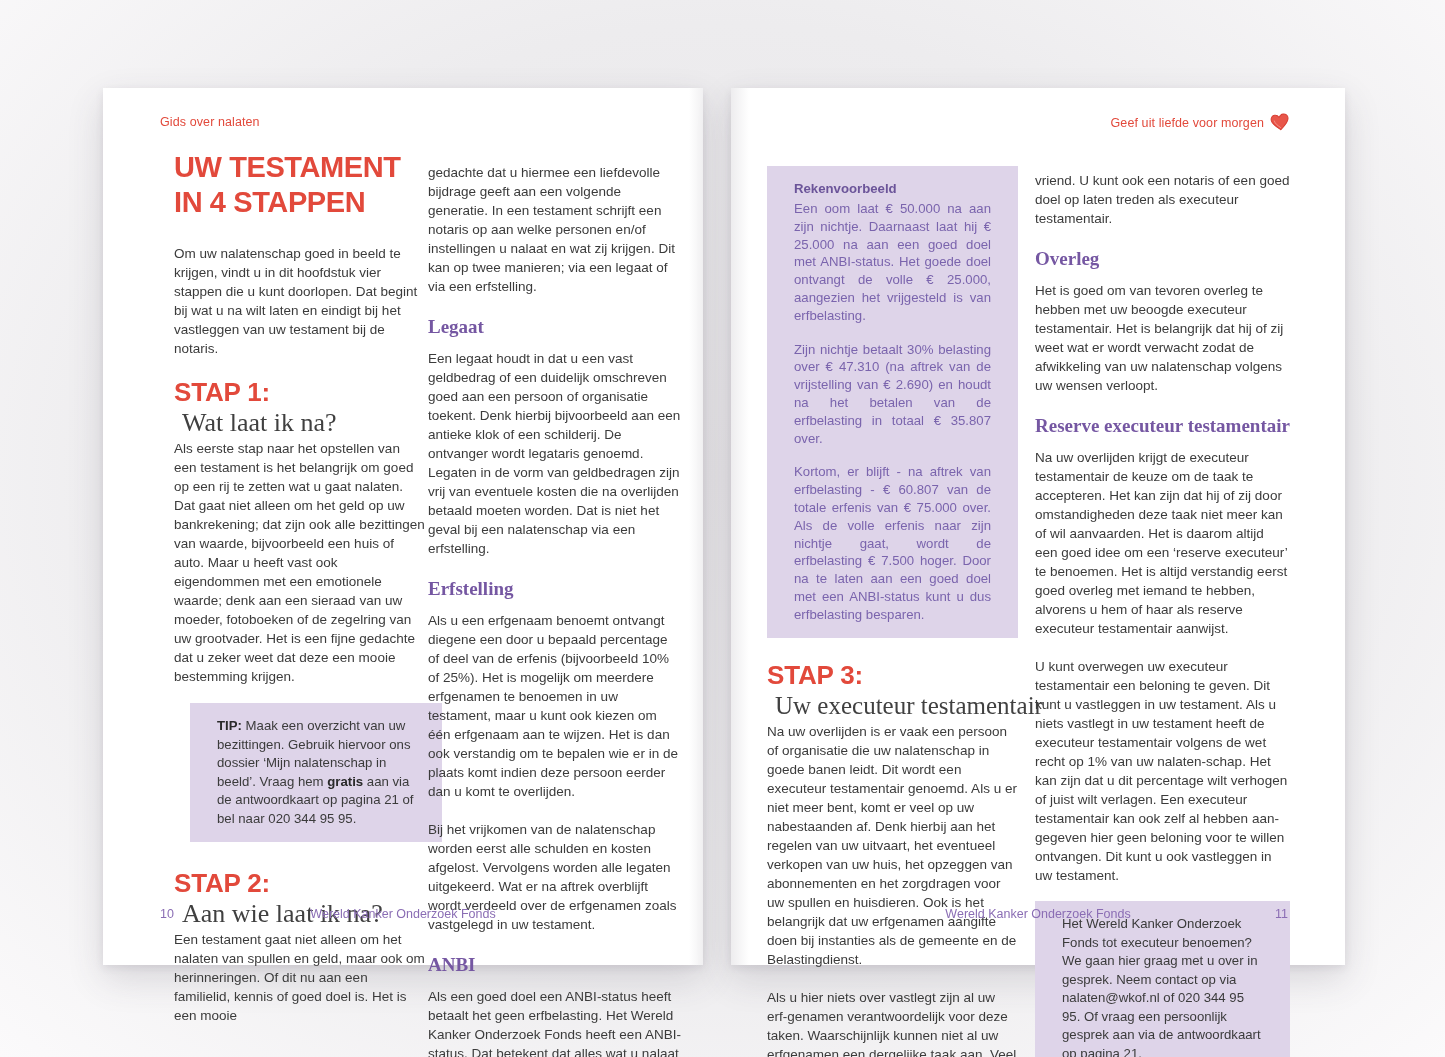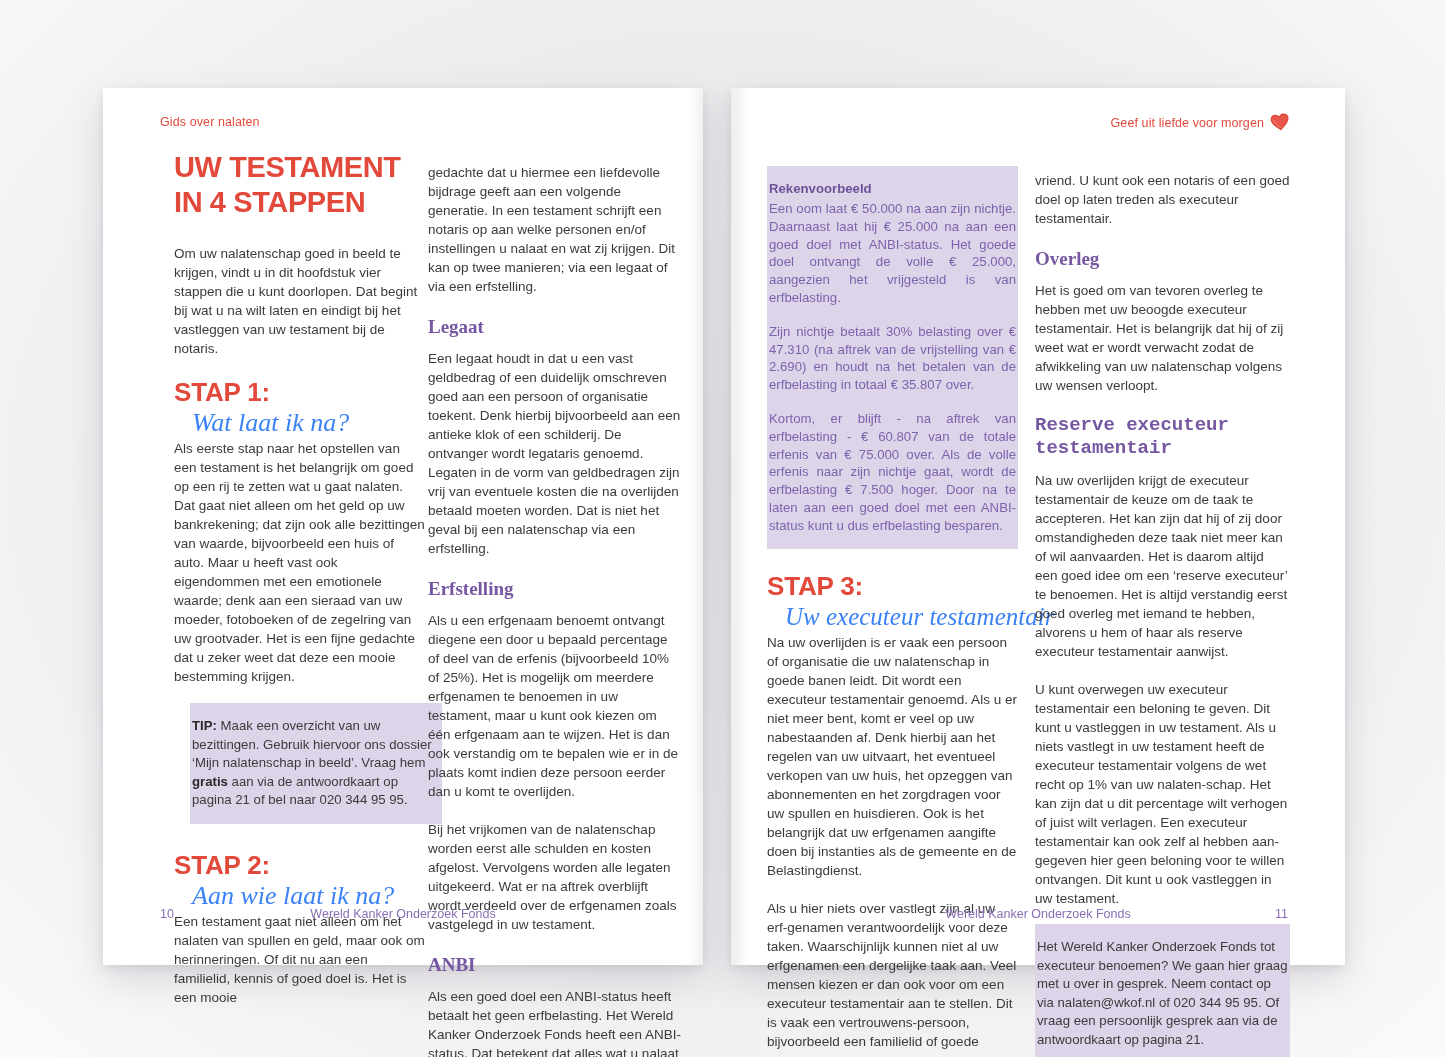--- a/index.html
+++ b/index.html
@@ -32,29 +32,29 @@
   .col{position:absolute;}
   .col p{margin:0 0 19px 0;font-size:13.5px;line-height:19px;color:#3b3b3b;}
   .doc-title{
     margin:0;white-space:pre-line;color:#e2493b;font-weight:700;
     font-size:29px;line-height:35px;letter-spacing:-.4px;
   }
   .stap-h{
     margin:0;color:#e2493b;font-weight:700;font-size:26px;line-height:30px;letter-spacing:-.2px;
   }
   .stap-sub{
-    margin:0 0 0 18px;color:#3b82f6;font-family:"Liberation Serif", serif;
-    font-style:italic;font-weight:400;font-size:26px;line-height:32px;white-space:nowrap;
+    margin:0 0 0 8px;color:#404040;font-family:"Liberation Serif", serif;
+    font-weight:400;font-size:26px;line-height:32px;white-space:nowrap;
   }
   .sec-h{
     margin:0 0 11px 0;color:#7557a2;font-family:"Liberation Serif", serif;
     font-weight:600;font-size:19px;line-height:23px;white-space:pre-line;
   }
   .lav-box{
-    background:#ded4e9;padding:14px 2px;width:100%;box-sizing:border-box;
+    background:#ded4e9;padding:14px 27px;width:100%;box-sizing:border-box;
   }
   .lav-box p{margin:0 0 18px 0;font-size:13.2px;line-height:18.5px;color:#3b3b3b;}
   .lav-box p:last-child{margin-bottom:0;}
   .reken{color:#7a64ad;}
   .reken p{color:#7a64ad;text-align:justify;line-height:17.8px;margin-bottom:16px;}
   .reken-title{font-weight:700;color:#6b5499;font-size:13.2px;line-height:18px;margin-bottom:2px;}
   .footer-num{position:absolute;bottom:44px;font-size:12.5px;color:#8a6db4;}
   .footer-center{
     position:absolute;bottom:44px;left:0;width:100%;text-align:center;
     font-size:12.5px;color:#8a6db4;
@@ -117,21 +117,21 @@
     <h2 class="stap-h" style="margin-top:22px;">STAP 3:</h2>
     <div class="stap-sub" style="font-size:25px;">Uw executeur testamentair</div>
     <p class="mt14">Na uw overlijden is er vaak een persoon of organisatie die uw nalatenschap in goede banen leidt. Dit wordt een executeur testamentair genoemd. Als u er niet meer bent, komt er veel op uw nabestaanden af. Denk hierbij aan het regelen van uw uitvaart, het eventueel verkopen van uw huis, het opzeggen van abonnementen en het zorgdragen voor uw spullen en huisdieren. Ook is het belangrijk dat uw erfgenamen aangifte doen bij instanties als de gemeente en de Belastingdienst.</p>
     <p>Als u hier niets over vastlegt zijn al uw erf-genamen verantwoordelijk voor deze taken. Waarschijnlijk kunnen niet al uw erfgenamen een dergelijke taak aan. Veel mensen kiezen er dan ook voor om een executeur testamentair aan te stellen. Dit is vaak een vertrouwens-persoon, bijvoorbeeld een familielid of goede</p>
   </div>
 
   <div class="col" style="left:304px;top:83px;width:255px;">
     <p>vriend. U kunt ook een notaris of een goed doel op laten treden als executeur testamentair.</p>
     <h3 class="sec-h" style="margin-top:14px;">Overleg</h3>
     <p>Het is goed om van tevoren overleg te hebben met uw beoogde executeur testamentair. Het is belangrijk dat hij of zij weet wat er wordt verwacht zodat de afwikkeling van uw nalatenschap volgens uw wensen verloopt.</p>
-    <h3 class="sec-h" style="margin-top:14px;font-family:Liberation Mono, monospace;">Reserve executeur testamentair</h3>
+    <h3 class="sec-h" style="margin-top:14px;">Reserve executeur testamentair</h3>
     <p>Na uw overlijden krijgt de executeur testamentair de keuze om de taak te accepteren. Het kan zijn dat hij of zij door omstandigheden deze taak niet meer kan of wil aanvaarden. Het is daarom altijd een goed idee om een ‘reserve executeur’ te benoemen. Het is altijd verstandig eerst goed overleg met iemand te hebben, alvorens u hem of haar als reserve executeur testamentair aanwijst.</p>
     <p>U kunt overwegen uw executeur testamentair een beloning te geven. Dit kunt u vastleggen in uw testament. Als u niets vastlegt in uw testament heeft de executeur testamentair volgens de wet recht op 1% van uw nalaten-schap. Het kan zijn dat u dit percentage wilt verhogen of juist wilt verlagen. Een executeur testamentair kan ook zelf al hebben aan-gegeven hier geen beloning voor te willen ontvangen. Dit kunt u ook vastleggen in uw testament.</p>
     <div class="lav-box" style="margin-top:-3px;">
       <p>Het Wereld Kanker Onderzoek Fonds tot executeur benoemen? We gaan hier graag met u over in gesprek. Neem contact op via nalaten@wkof.nl of 020 344 95 95. Of vraag een persoonlijk gesprek aan via de antwoordkaart op pagina 21.</p>
     </div>
   </div>
 
   <div class="footer-center">Wereld Kanker Onderzoek Fonds</div>
   <div class="footer-num" style="right:57px;">11</div>
 </div>

